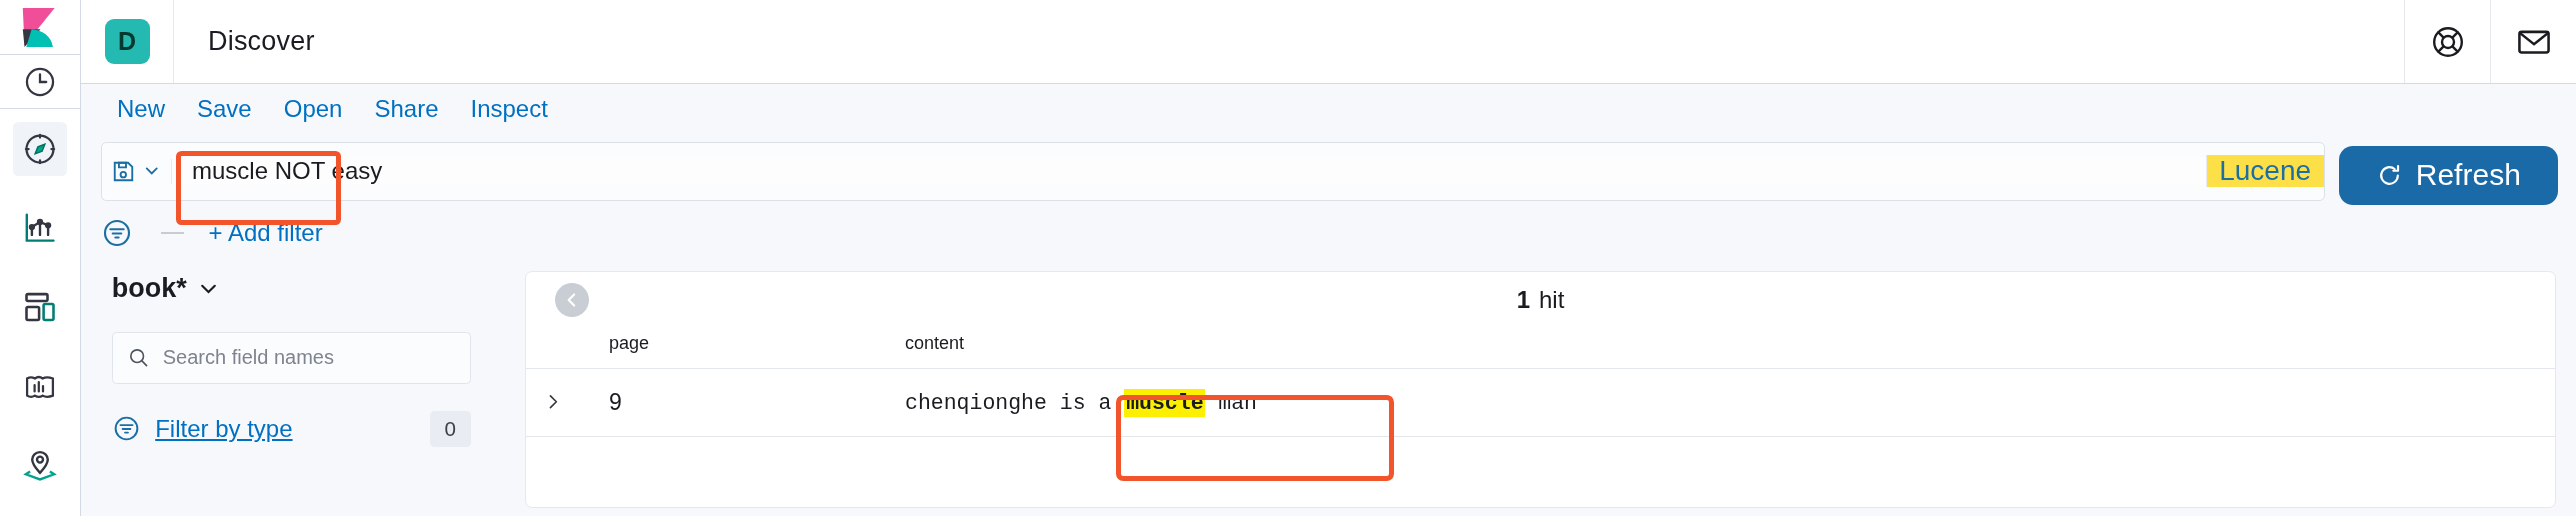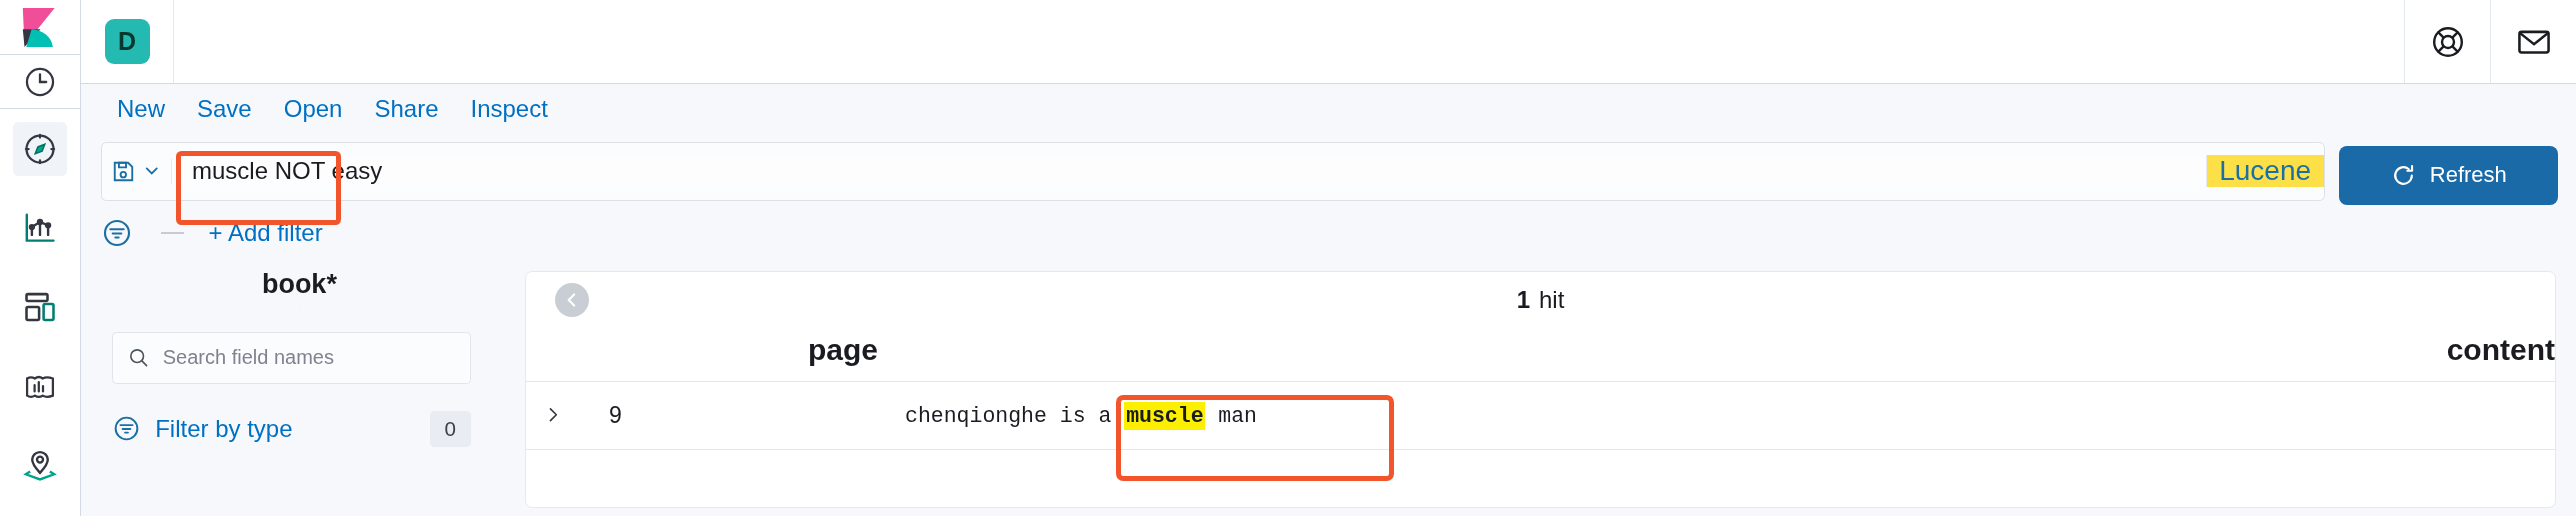--- a/index.html
+++ b/index.html
@@ -112,22 +112,22 @@
     font-size: 24px; color: #1A1C21; padding-left: 20px;
     font-family: "Liberation Sans", sans-serif;
   }
   .lang-btn {
     width: 118px; display: flex; align-items: center; justify-content: center;
     border-left: 0.9px solid #E6E9EF; background: #fde047;
     font-size: 28px; color: #1B6FA3; flex: none;
   }
   .refresh-btn {
     height: 59px; min-width: 219px; padding: 0 27px;
-    background: #1A6AA8; border: none; border-radius: 8px;
-    color: #ffffff; font-size: 22px;
+    background: #1A6AA8; border: none; border-radius: 14px;
+    color: #ffffff; font-size: 30px;
     display: flex; align-items: center; justify-content: center; gap: 12.6px;
     font-family: "Liberation Sans", sans-serif;
     flex: none;
     margin-top: 8px;
   }
 
   
   .annot-query {
     position: absolute;
     left: 176px; top: 151px; width: 165px; height: 74px;
@@ -154,38 +154,38 @@
   .main {
     flex: 1; display: flex; min-height: 0;
     padding: 0 20px 0 20px; gap: 0; position: relative;
   }
 
   
   .field-sidebar { width: 386px; flex: none; padding-top: 3.6px; }
   .index-pattern {
     display: flex; align-items: center; gap: 8px;
     font-size: 27px; font-weight: bold; color: #1A1C21;
-    padding: 7.2px 0 0 10.8px; height: 47px; flex-direction: column;
+    padding: 7.2px 0 0 10.8px; height: 47px;
   }
   .field-search-wrap {
     margin: 23px 0 0 10.8px; height: 52px; width: 359px;
     background: #FBFCFD; border: 0.9px solid #E0E5EC; border-radius: 4.5px;
     display: flex; align-items: center; padding: 0 14.4px; gap: 12.6px;
   }
   .field-search-input {
     flex: 1; border: none; outline: none; background: transparent;
     font-size: 20px; color: #6A717D;
     font-family: "Liberation Sans", sans-serif;
   }
   .field-search-input::placeholder { color: #7D838F; }
   .filter-by-type {
     margin: 21.5px 0 0 10.8px; width: 359px; height: 47px;
     display: flex; align-items: center; gap: 14.4px;
   }
-  .fbt-label { font-size: 24px; color: #0071C2; }
+  .fbt-label { font-size: 24px; color: #0071C2; text-decoration: underline; }
   .fbt-count {
     margin-left: auto; min-width: 41px; height: 36px; padding: 0 10.8px;
     background: #E9EDF3; border-radius: 4.5px;
     display: flex; align-items: center; justify-content: center;
     font-size: 20.6px; color: #3A3F48;
   }
 
   
   .collapse-handle {
     position: absolute; left: 474px; top: 25px;
@@ -200,21 +200,21 @@
     background: #ffffff; border: 0.9px solid #E5E8ED; border-radius: 7.2px;
     display: flex; flex-direction: column; min-width: 0; overflow: hidden;
   }
   .hits-bar {
     height: 56px; display: flex; align-items: center; justify-content: center;
     font-size: 24px; color: #1A1C21;
   }
   .hits-bar .hits-num { font-weight: bold; margin-right: 9px; }
   .doc-table { width: 100%; border-collapse: collapse; table-layout: fixed; }
   .doc-table th {
-    text-align: right; font-size: 30px; font-weight: bold; color: #1A1C21;
+    text-align: left; font-size: 18px; font-weight: normal; color: #1A1C21;
     padding: 5.4px 0 14.4px 0; border-bottom: 0.9px solid #E3E6EB;
   }
   .doc-table td {
     padding: 20px 0; border-bottom: 0.9px solid #E3E6EB; vertical-align: middle;
   }
   .col-toggle { width: 56px; padding-left: 16px !important; }
   .col-page { width: 296px; }
   .cell-page { font-size: 23px; color: #1A1C21; }
   .cell-content {
     font-family: "Liberation Mono", monospace;
@@ -292,20 +292,21 @@
 
     </div>
   </div>
 
   <div class="right">
 
     <div class="header">
       <div class="header-app-badge">
         <div class="badge-sq">D</div>
       </div>
+      <div class="header-title">Discover</div>
       <div class="header-spacer"></div>
       <div class="header-icon-btn">
         <svg width="36" height="36" viewBox="0 0 24 24" fill="none" stroke="#1A1C21" stroke-width="1.6">
           <circle cx="12" cy="12" r="9.2"></circle>
           <circle cx="12" cy="12" r="4"></circle>
           <path d="M8.9 8.9 L5.6 5.6 M15.1 8.9 L18.4 5.6 M8.9 15.1 L5.6 18.4 M15.1 15.1 L18.4 18.4" stroke-linecap="round"></path>
         </svg>
       </div>
       <div class="header-icon-btn">
         <svg width="38" height="38" viewBox="0 0 24 24" fill="none" stroke="#1A1C21" stroke-width="1.6">

